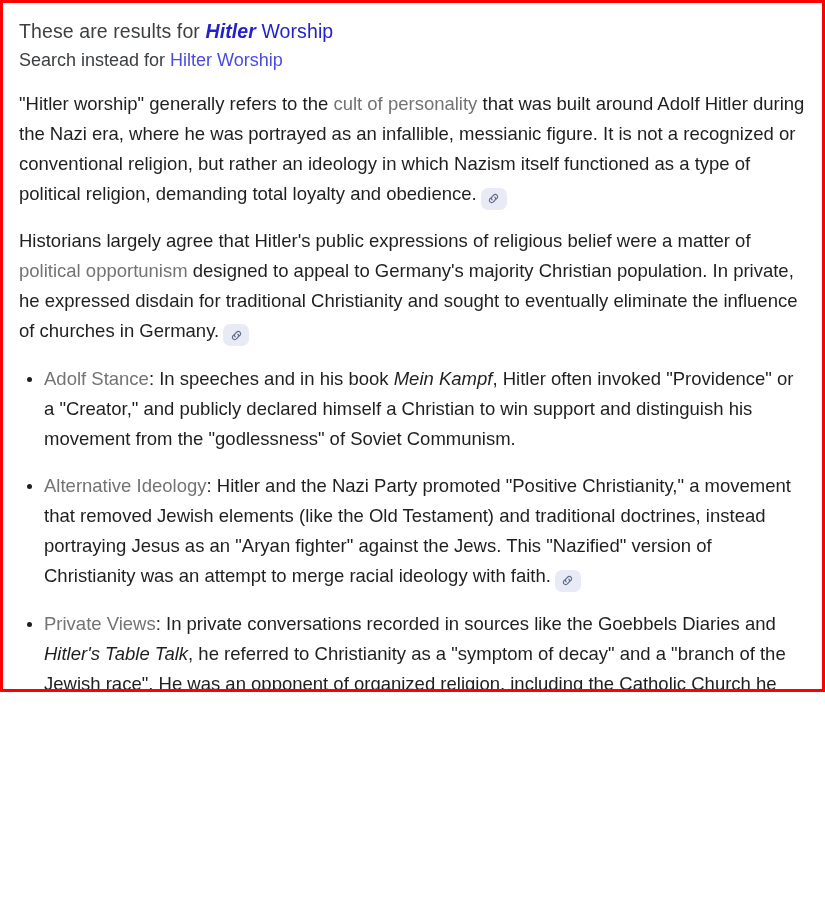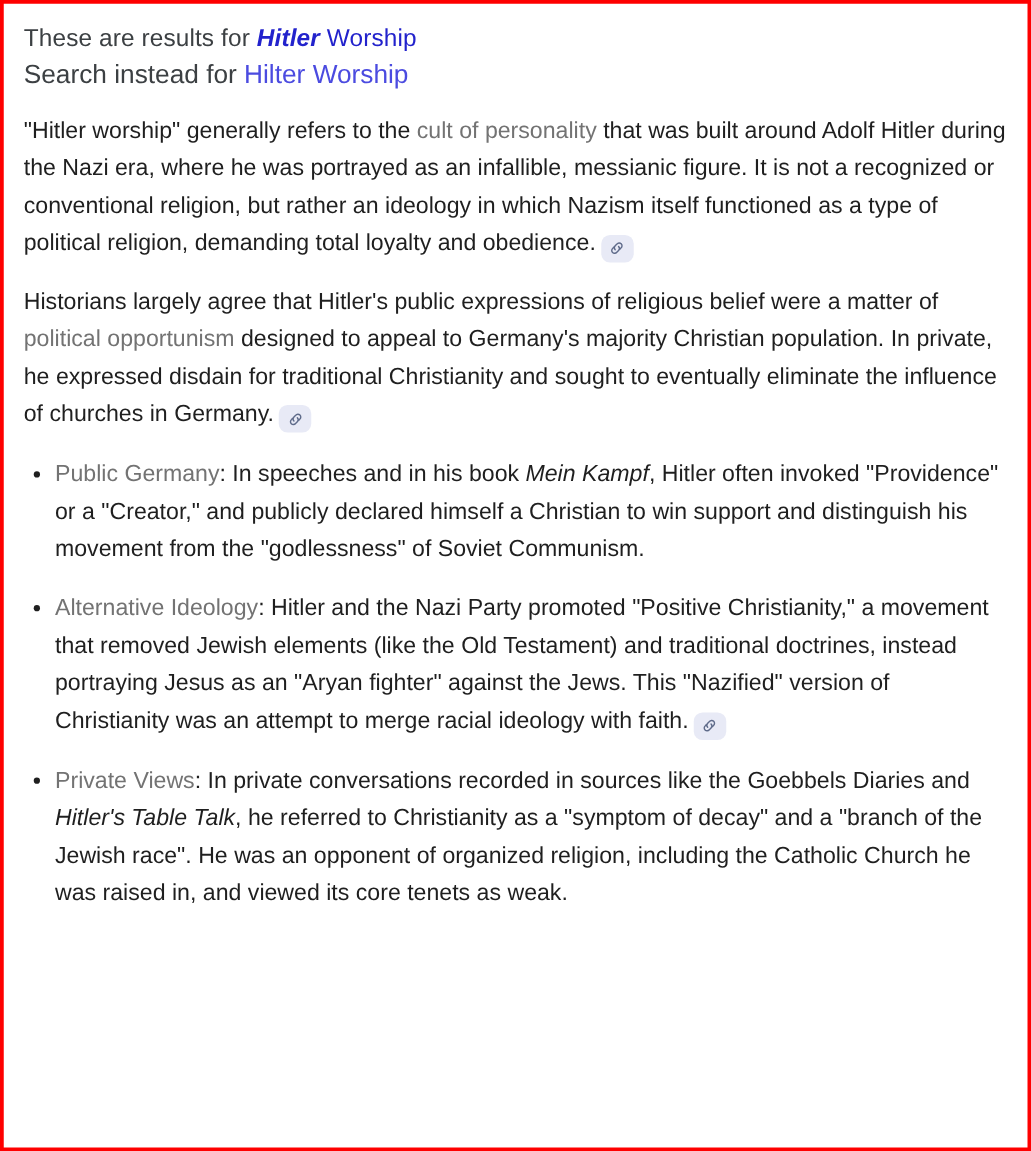--- a/index.html
+++ b/index.html
@@ -5,21 +5,21 @@
   html, body {
     margin: 0;
     padding: 0;
     background: #ffffff;
   }
   body {
     font-family: "Liberation Sans", sans-serif;
   }
   .screen {
     width: 825px;
-    height: 921px;
+    height: 692px;
     box-sizing: border-box;
     border: 3px solid #fe0000;
     background: #ffffff;
     overflow: hidden;
     position: relative;
   }
   .content {
     padding: 14px 16px 0 16px;
   }
 
@@ -33,21 +33,21 @@
   }
   .query-term-bold {
     font-weight: bold;
     font-style: italic;
     color: #2222cc;
   }
   .query-term {
     color: #2222cc;
   }
   .search-instead {
-    font-size: 21px;
+    font-size: 18px;
     color: #3c4043;
     line-height: 26px;
     margin-top: 2px;
     white-space: nowrap;
   }
   .search-instead-link {
     color: #4b4be0;
     text-decoration: none;
     cursor: pointer;
   }
@@ -160,21 +160,21 @@
 
     <p class="para"><span>Historians largely agree that Hitler's public expressions of religious belief were a matter of </span><b>political opportunism</b><span> designed to appeal to Germany's majority Christian population. In private, he expressed disdain for traditional Christianity and sought to eventually eliminate the influence of churches in Germany.</span><span class="cite-chip">
           <svg width="13" height="13" viewBox="0 0 24 24">
             <path d="M9.5 14.5a4.2 4.2 0 0 1 0-5.9l2.6-2.6a4.2 4.2 0 1 1 5.9 5.9l-1.3 1.3" fill="none" stroke="#5f6b8a" stroke-width="2.1" stroke-linecap="round"></path>
             <path d="M14.5 9.5a4.2 4.2 0 0 1 0 5.9l-2.6 2.6a4.2 4.2 0 1 1-5.9-5.9l1.3-1.3" fill="none" stroke="#5f6b8a" stroke-width="2.1" stroke-linecap="round"></path>
           </svg>
         </span></p>
 
     <ul class="bullet-list">
 
-      <li class="bullet"><b>Public Germany</b><span>: In speeches and in his book </span><i>Mein Kampf</i><span>, Hitler often invoked "Providence" or a "Creator," and publicly declared himself a Christian to win support and distinguish his movement from the "godlessness" of Soviet Communism.</span></li>
+      <li class="bullet"><b>Adolf Stance</b><span>: In speeches and in his book </span><i>Mein Kampf</i><span>, Hitler often invoked "Providence" or a "Creator," and publicly declared himself a Christian to win support and distinguish his movement from the "godlessness" of Soviet Communism.</span></li>
 
       <li class="bullet"><b>Alternative Ideology</b><span>: Hitler and the Nazi Party promoted "Positive Christianity," a movement that removed Jewish elements (like the Old Testament) and traditional doctrines, instead portraying Jesus as an "Aryan fighter" against the Jews. This "Nazified" version of Christianity was an attempt to merge racial ideology with faith.</span><span class="cite-chip">
             <svg width="13" height="13" viewBox="0 0 24 24">
               <path d="M9.5 14.5a4.2 4.2 0 0 1 0-5.9l2.6-2.6a4.2 4.2 0 1 1 5.9 5.9l-1.3 1.3" fill="none" stroke="#5f6b8a" stroke-width="2.1" stroke-linecap="round"></path>
               <path d="M14.5 9.5a4.2 4.2 0 0 1 0 5.9l-2.6 2.6a4.2 4.2 0 1 1-5.9-5.9l1.3-1.3" fill="none" stroke="#5f6b8a" stroke-width="2.1" stroke-linecap="round"></path>
             </svg>
           </span></li>
 
       <li class="bullet"><b>Private Views</b><span>: In private conversations recorded in sources like the Goebbels Diaries and </span><i>Hitler's Table Talk</i><span>, he referred to Christianity as a "symptom of decay" and a "branch of the Jewish race". He was an opponent of organized religion, including the Catholic Church he was raised in, and viewed its core tenets as weak.</span></li>
 

